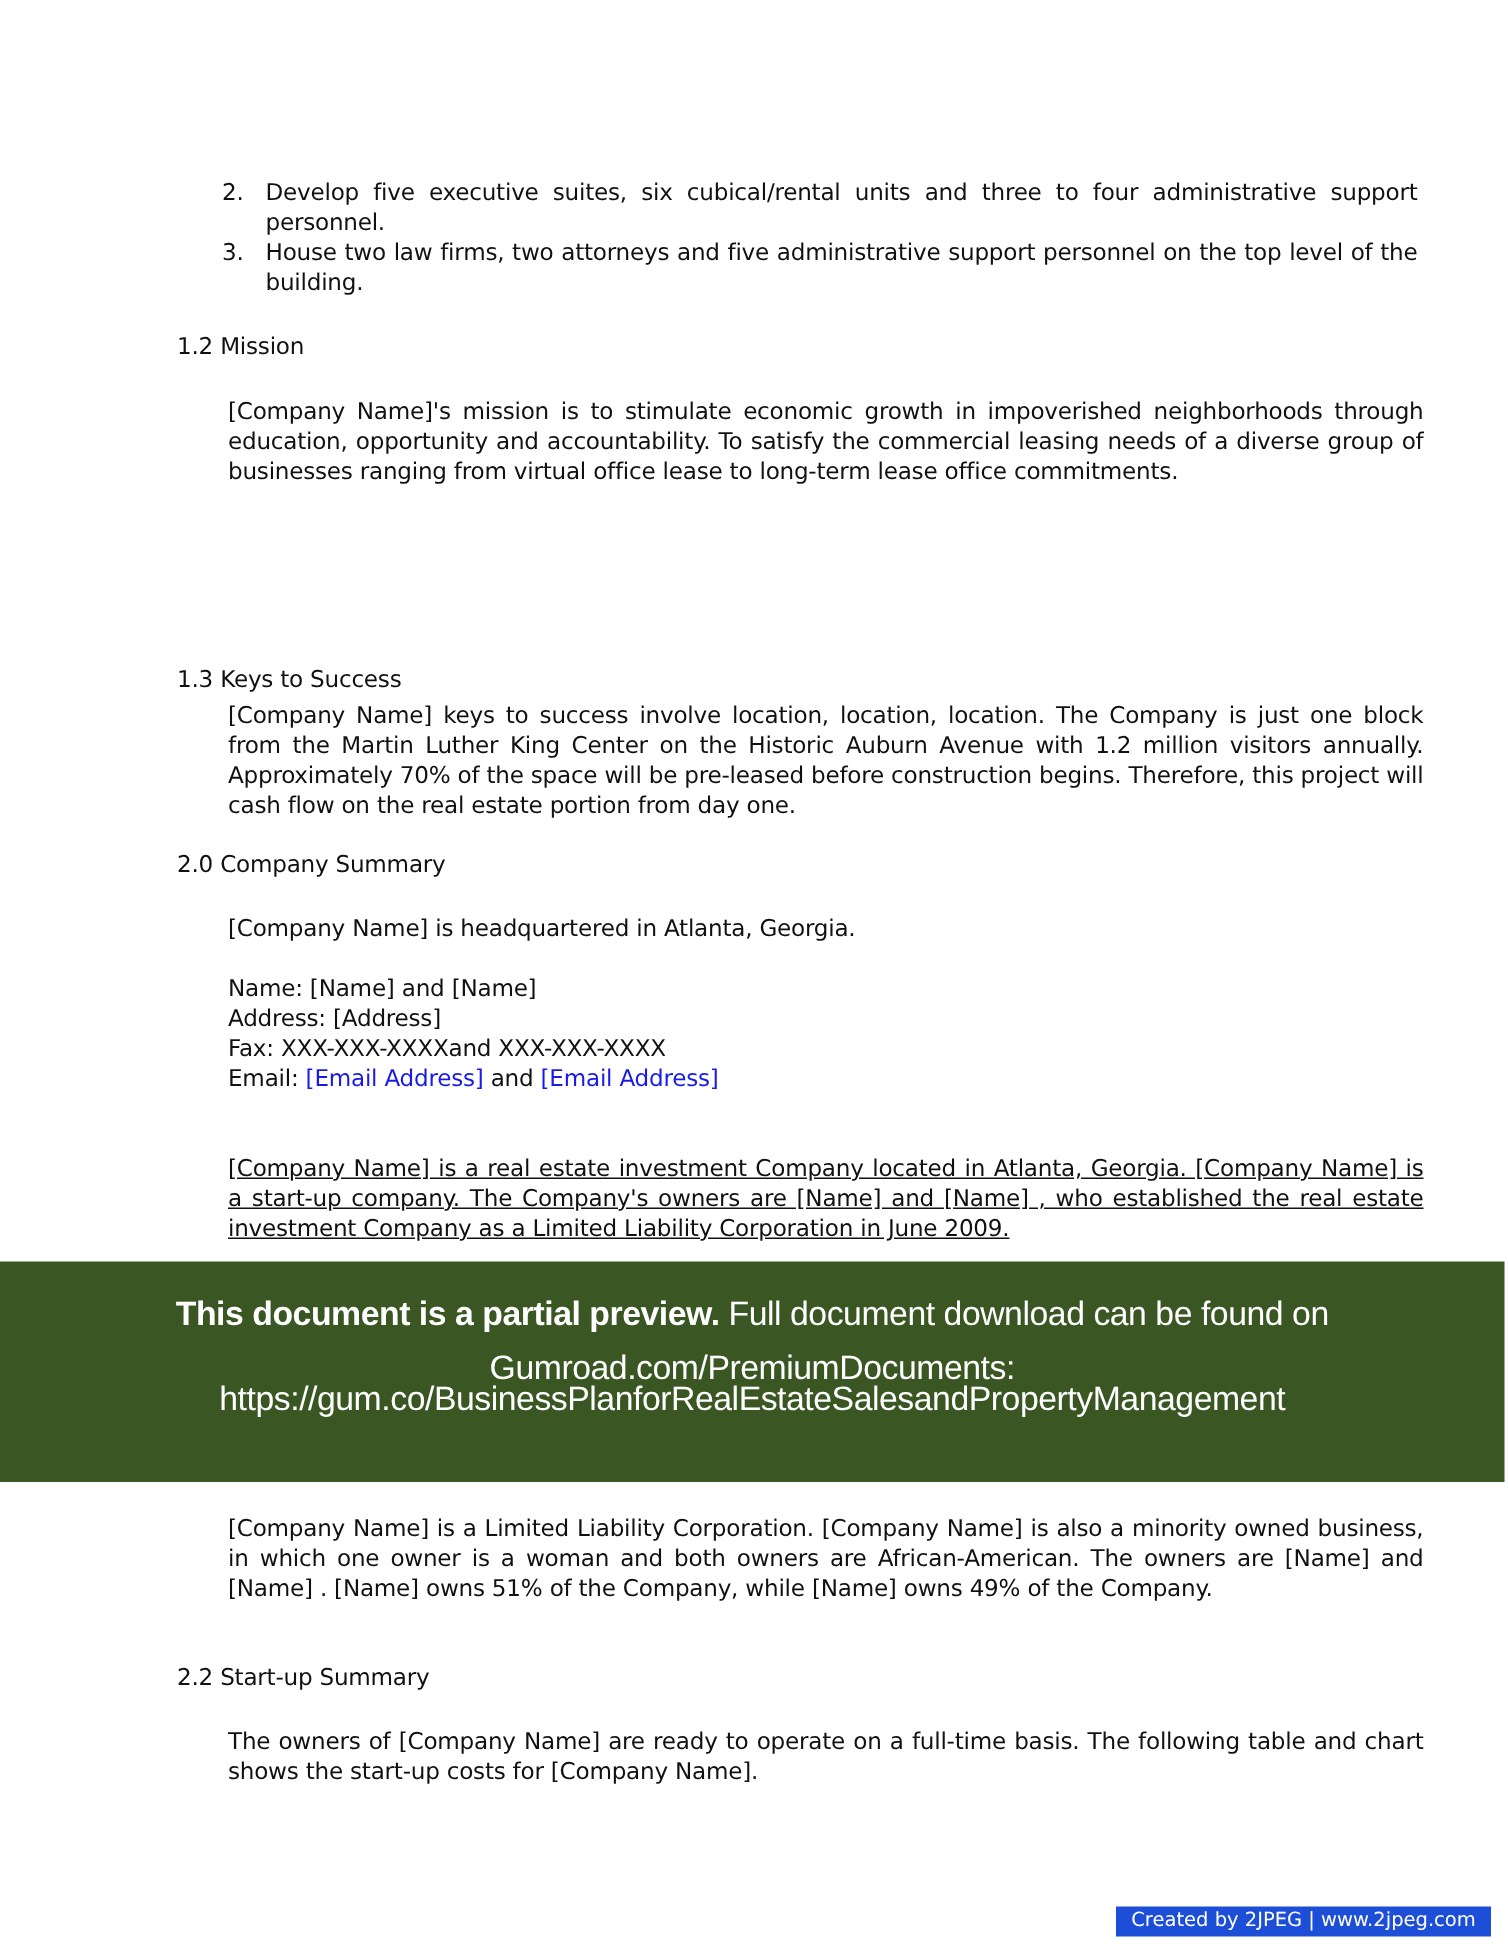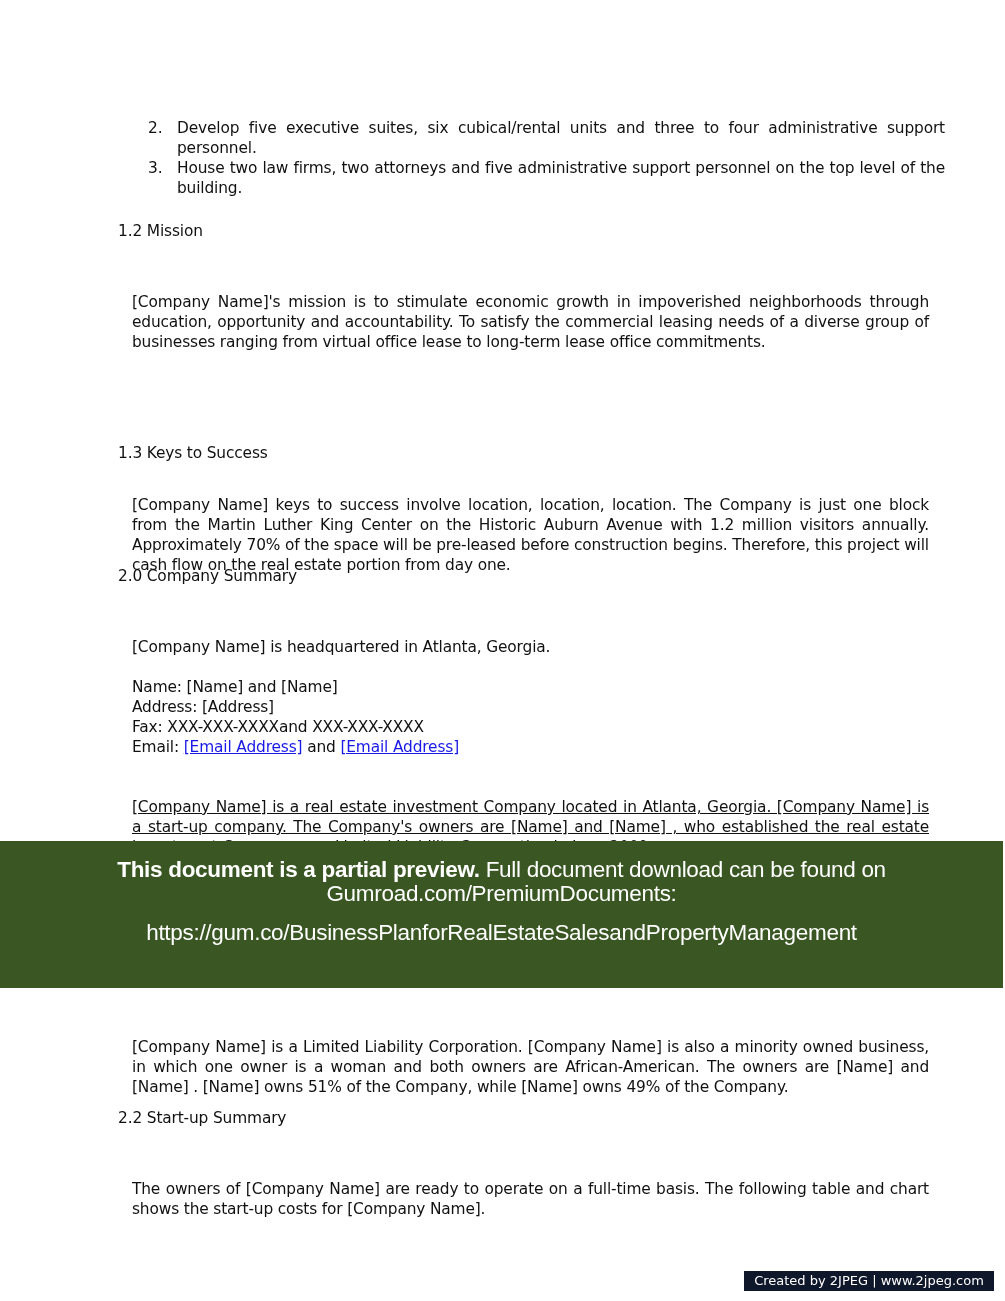--- a/index.html
+++ b/index.html
@@ -21,25 +21,24 @@
       width: 1005px;
       height: 1301px;
     }
     .block {
       position: absolute;
       font-size: 15.4px;
       line-height: 20px;
       letter-spacing: -0.15px;
     }
     .para {
-      left: 132px;
+      left: 152px;
       width: 797px;
       text-align: justify;
       text-align-last: left;
-      margin-top: 28px;
     }
     .heading {
       left: 118px;
       white-space: nowrap;
     }
     .list {
       left: 148px;
       width: 797px;
       margin: 0;
       padding: 0;
@@ -55,40 +54,39 @@
       position: absolute;
       left: 0;
       top: 0;
     }
     .contact-line {
       white-space: nowrap;
       text-align: right;
     }
     .link {
       color: #1a1ae6;
-      text-decoration: underline;
       cursor: pointer;
     }
     .banner {
       position: absolute;
       left: 0;
       top: 841px;
       width: 1003px;
       height: 147px;
       background: #3a5723;
       color: #ffffff;
       font-family: "Liberation Sans", sans-serif;
       text-align: center;
     }
     .banner .line1 {
       position: absolute;
       left: 0; right: 0;
       top: 17px;
       font-size: 22.5px;
-      line-height: 24px;
+      line-height: 36px;
       letter-spacing: -0.3px;
     }
     .banner .line1 b {
       font-weight: bold;
     }
     .banner .line2 {
       position: absolute;
       left: 0; right: 0;
       top: 79px;
       font-size: 22.5px;
@@ -97,21 +95,21 @@
     }
     .banner .line2 a {
       color: #ffffff;
     }
     .watermark {
       position: absolute;
       left: 744px;
       top: 1271px;
       width: 250px;
       height: 20px;
-      background: #0f172a;
+      background: #1d4ed8;
       color: #ffffff;
       font-family: "DejaVu Sans", sans-serif;
       font-size: 13px;
       line-height: 20px;
       text-align: center;
       white-space: nowrap;
     }
   </style>
 </head>
 <body>

